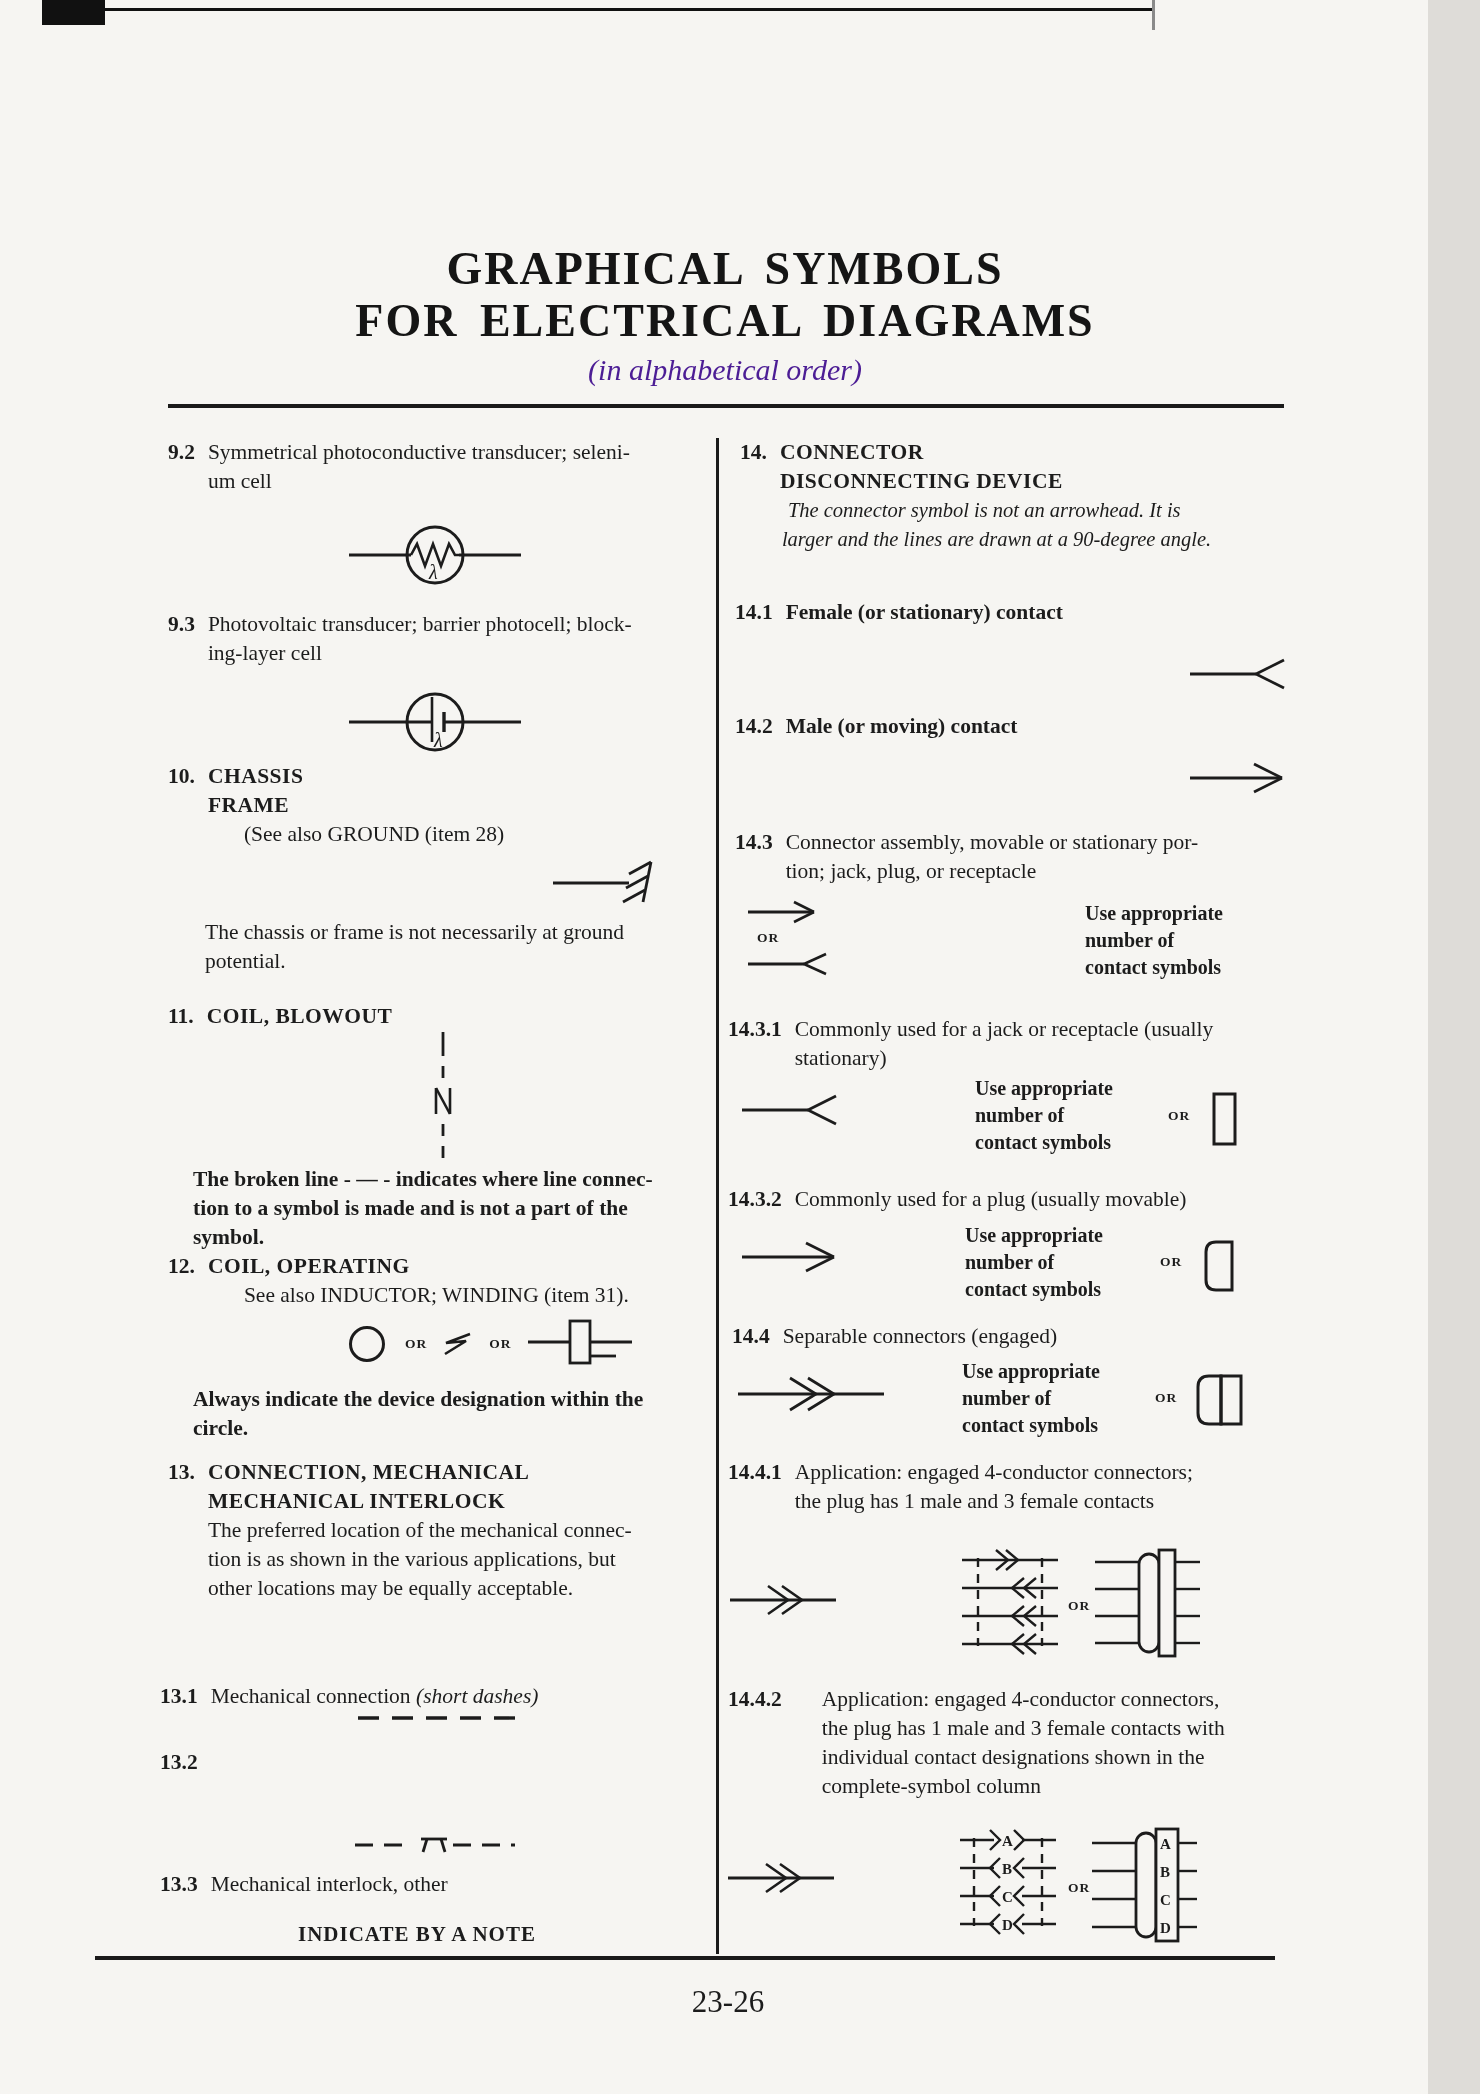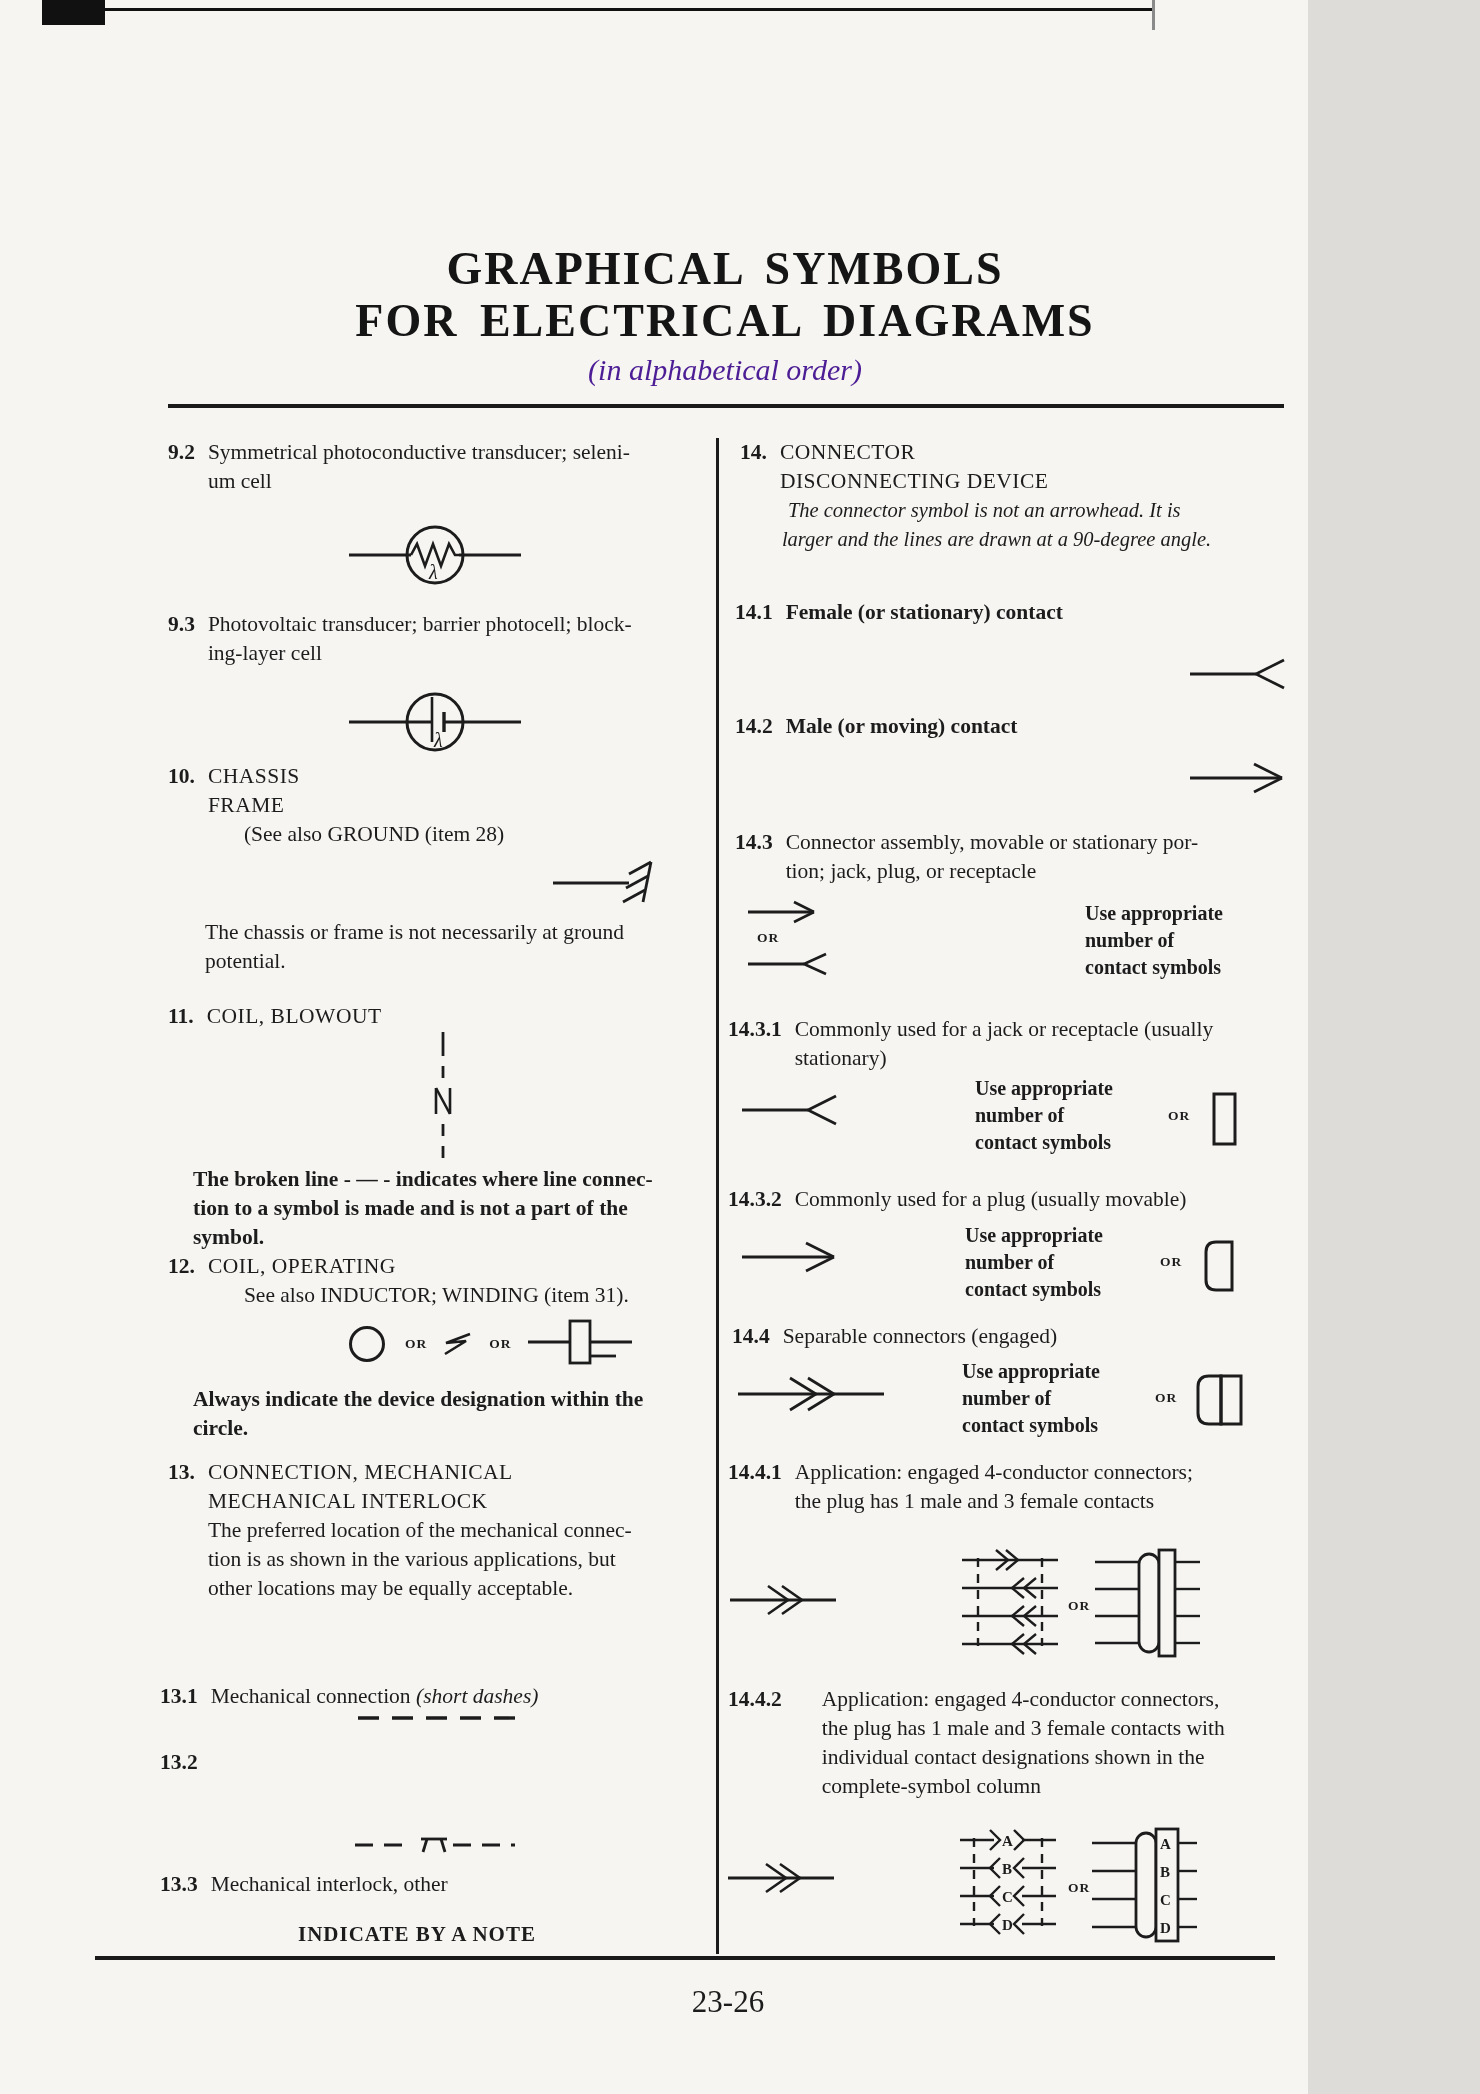--- a/index.html
+++ b/index.html
@@ -1,34 +1,34 @@
 <!DOCTYPE html>
 <html><head>
 <meta charset="utf-8">
 <style>
   html,body { margin:0; padding:0; background:#dedcd8; }
   .page {
-    position:relative; width:1308px; height:2094px;
+    position:relative; width:1428px; height:2094px;
     background:#f6f5f2; overflow:hidden;
     font-family:"Liberation Serif", serif; color:#1c1c1c;
   }
   .abs { position:absolute; }
   .titleblock { text-align:center; }
   .title-l1, .title-l2 {
     font-size:46px; font-weight:bold; letter-spacing:2px; word-spacing:8px;
     line-height:52px; color:#151515;
   }
   .subtitle { font-size:30px; font-style:italic; margin-top:6px; color:#4c1d95; }
   .rule { background:#1a1a1a; }
   .divider { background:#1a1a1a; width:3px; }
   .item { display:flex; gap:13px; font-size:21.5px; line-height:29px; }
   .item .num { font-weight:bold; white-space:nowrap; }
   .line { white-space:nowrap; }
   .bold { font-weight:bold; }
-  .head { font-weight:normal; letter-spacing:0.5px; }
+  .head { font-weight:bold; letter-spacing:0.5px; }
   .ital { font-style:italic; }
   .note-ind2 { margin-left:36px; }
   .body-ind { }
   .usenote { font-size:20px; font-weight:bold; line-height:27px; }
   .orlab { font-size:13.5px; font-weight:bold; letter-spacing:1px; }
   .pagenum { font-size:31px; text-align:center; }
   .note-center { font-size:21px; font-weight:bold; letter-spacing:1px; }
   svg { display:block; }
   svg * { vector-effect:none; }
   .artifact { background:#111; }

